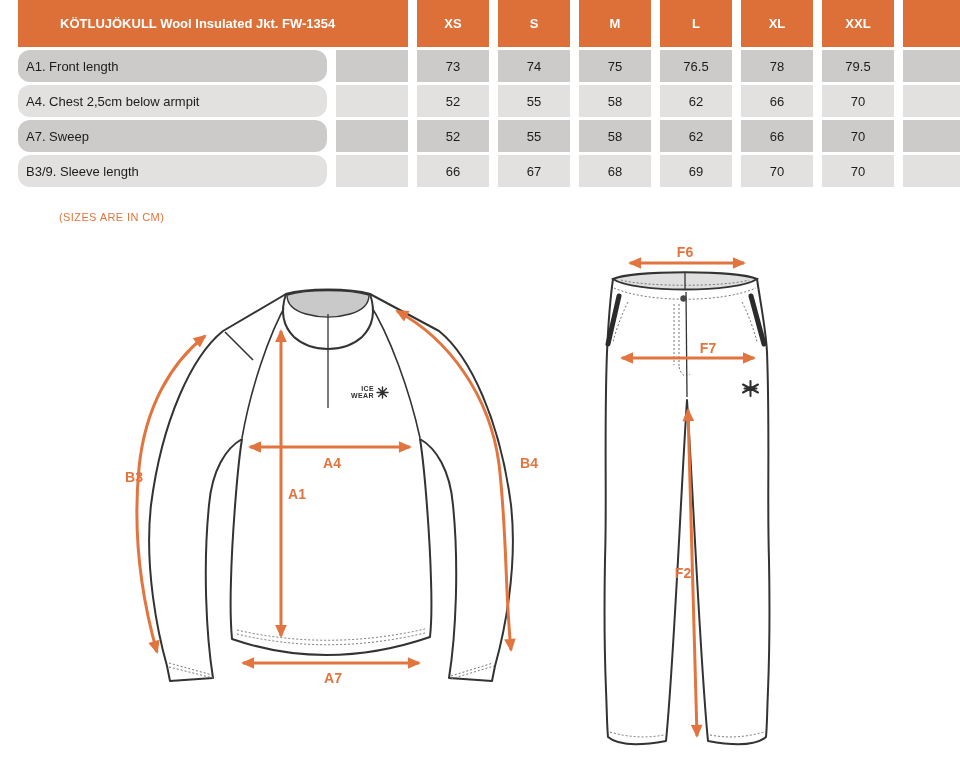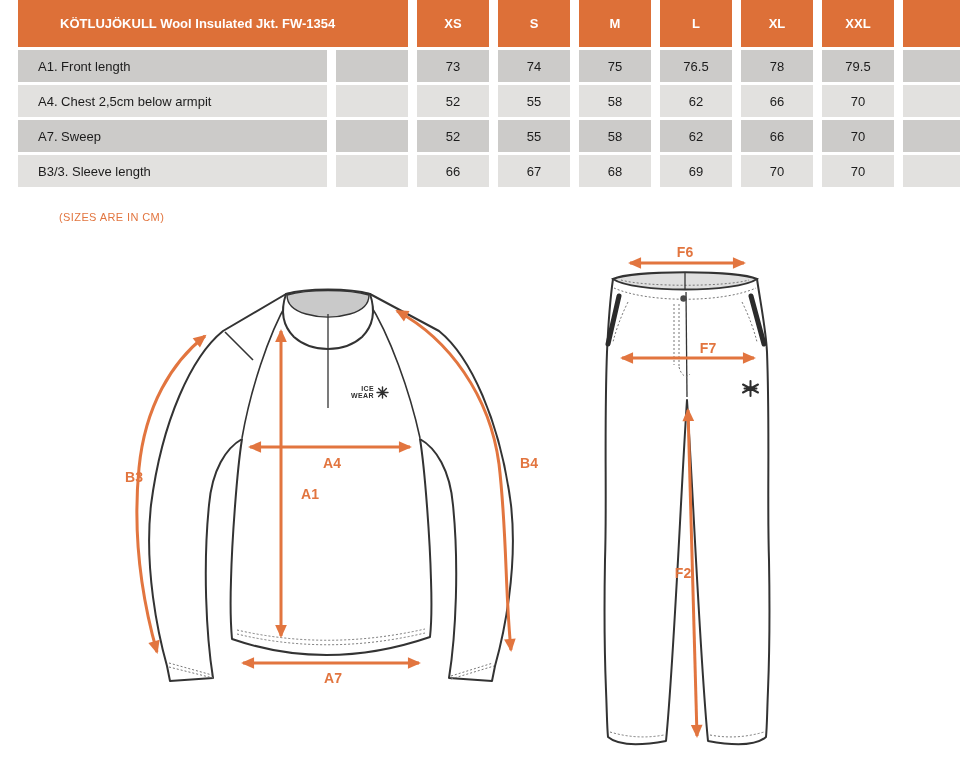--- a/index.html
+++ b/index.html
@@ -13,21 +13,21 @@
     position:absolute;left:18px;top:0;
     display:grid;
     grid-template-columns:309px repeat(8,72px);
     grid-template-rows:47px repeat(4,32px);
     gap:3px 9px;
   }
   .cell{display:flex;align-items:center;justify-content:center;
         font-size:13px;color:#1c1c1c;white-space:nowrap;}
   .c-h{background:var(--accent);color:#fff;font-weight:bold;}
   .c-title{grid-column:1 / 3;justify-content:flex-start;padding-left:42px;}
-  .c-l{justify-content:flex-start;padding-left:20px;}
+  .c-l{justify-content:flex-start;padding-left:8px;border-radius:12px;}
   .r-odd{background:var(--row-dark);}
   .r-even{background:var(--row-light);}
   
   .units-note{position:absolute;left:59px;top:211px;color:var(--arrow);
               font-size:11px;letter-spacing:.4px;}
   
   .diagram{position:absolute;inset:0;}
   .diagram-svg{position:absolute;left:0;top:0;}
   .outline{fill:#fff;stroke:var(--line);stroke-width:2;stroke-linejoin:round;}
   .grayfill{fill:#C9C9C9;stroke:var(--line);stroke-width:1.4;}
@@ -83,21 +83,21 @@
   <div class="cell c-l r-odd">A7. Sweep</div>
   <div class="cell r-odd"></div>
   <div class="cell r-odd">52</div>
   <div class="cell r-odd">55</div>
   <div class="cell r-odd">58</div>
   <div class="cell r-odd">62</div>
   <div class="cell r-odd">66</div>
   <div class="cell r-odd">70</div>
   <div class="cell r-odd"></div>
 
-  <div class="cell c-l r-even">B3/3. Sleeve length</div>
+  <div class="cell c-l r-even">B3/9. Sleeve length</div>
   <div class="cell r-even"></div>
   <div class="cell r-even">66</div>
   <div class="cell r-even">67</div>
   <div class="cell r-even">68</div>
   <div class="cell r-even">69</div>
   <div class="cell r-even">70</div>
   <div class="cell r-even">70</div>
   <div class="cell r-even"></div>
 </div>
 
@@ -181,21 +181,21 @@
     <g>
       <path class="arrow" marker-start="url(#ah)" marker-end="url(#ah)" d="M630,263 L744,263"></path>
       <path class="arrow" marker-start="url(#ah)" marker-end="url(#ah)" d="M622,358 L754,358"></path>
       <path class="arrow" marker-start="url(#ah)" marker-end="url(#ah)" d="M688,410 L697,736"></path>
     </g>
   </svg>
 
   <div class="m-label" style="left:134px;top:477px;">B3</div>
   <div class="m-label" style="left:529px;top:463px;">B4</div>
   <div class="m-label" style="left:332px;top:463px;">A4</div>
-  <div class="m-label" style="left:297px;top:494px;margin-left:13px;">A1</div>
+  <div class="m-label" style="left:297px;top:494px;">A1</div>
   <div class="m-label" style="left:333px;top:678px;">A7</div>
   <div class="m-label" style="left:685px;top:252px;">F6</div>
   <div class="m-label" style="left:704px;top:348px;padding-left:8px;">F7</div>
   <div class="m-label" style="left:683px;top:573px;">F2</div>
 
   <div class="logo">
     <div class="logo-text">
       <span>ICE</span>
       <span>WEAR</span>
     </div>

